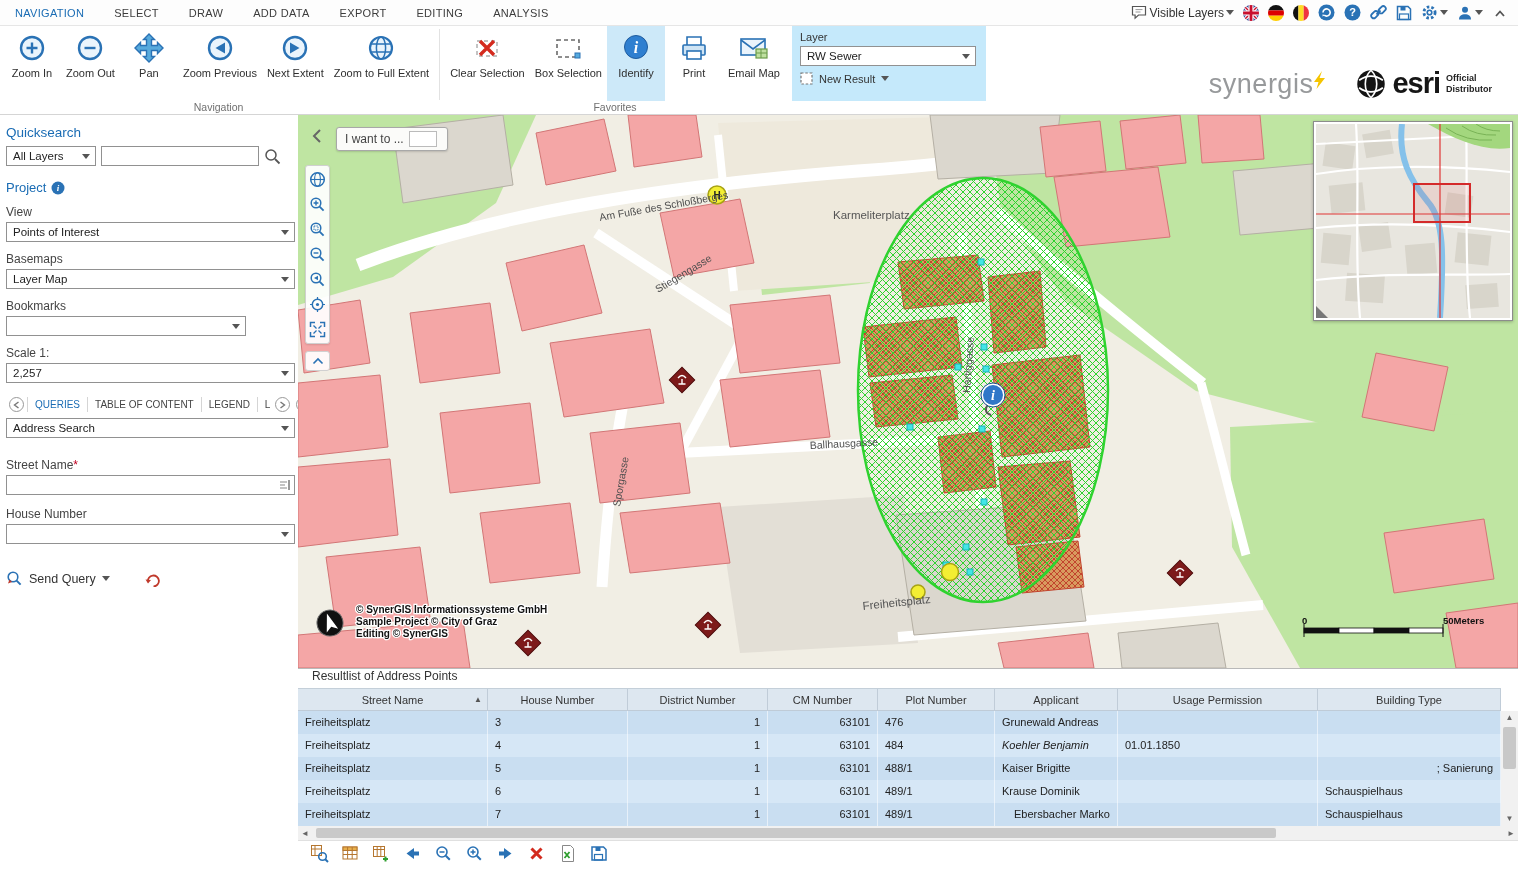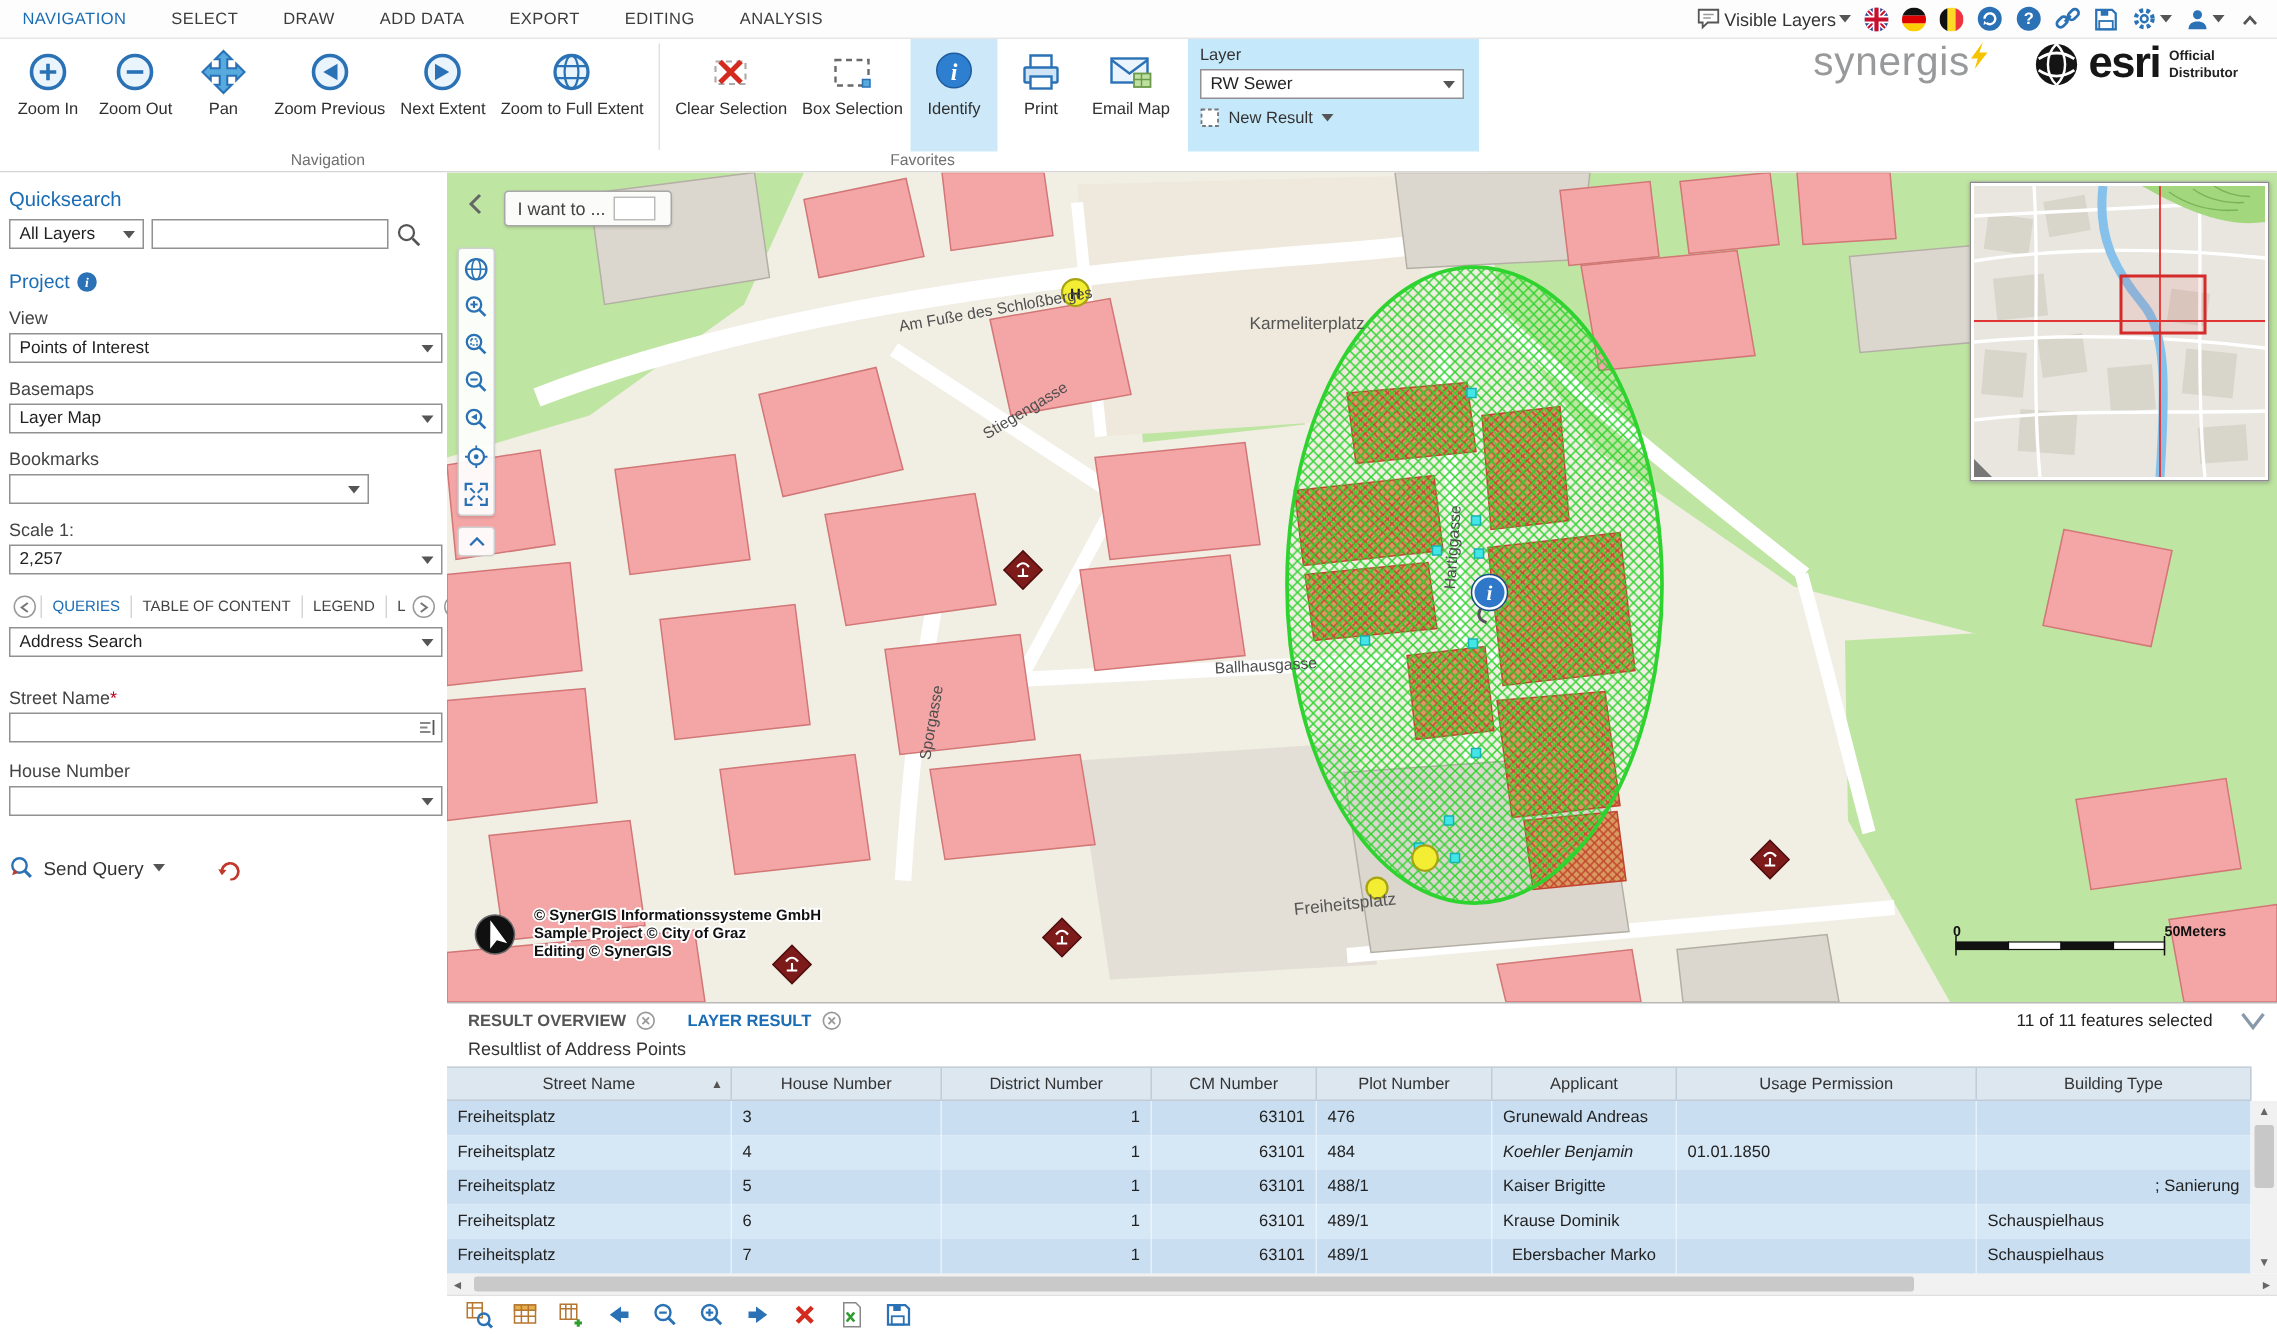--- a/index.html
+++ b/index.html
@@ -22,21 +22,21 @@
   .rgroup { display:flex; position:relative; padding:0 3px 13px 3px; }
   .glabel { position:absolute; left:0; right:0; bottom:1px; text-align:center; font-size:10.5px; color:#707070; }
   .rbtn { min-width:58px; padding:6px 5px 0; display:flex; flex-direction:column; align-items:center; gap:3px; font-size:11px; color:#2f2f2f; line-height:1.15; text-align:center; cursor:default; }
   .rbtn.active { background:#cde9f9; }
   .rsep { width:1px; background:#e2e2e2; margin:3px 2px 14px; }
   .ricon { width:32px; height:32px; }
   .layerpanel { width:194px; background:#c5e9fb; margin:0 0 13px 4px; padding:5px 8px 0; font-size:11px; color:#333; }
   .lp-title { margin-bottom:3px; }
   .ddl { height:20px; background:#fff; border:1px solid #919191; display:flex; align-items:center; justify-content:space-between; padding:0 5px 0 6px; font-size:11.5px; color:#222; cursor:default; }
   .newresult { display:flex; align-items:center; gap:6px; margin-top:6px; }
-  .brand { margin-left:auto; display:flex; align-items:flex-start; gap:30px; padding-right:26px; }
+  .brand { margin-left:auto; display:flex; align-items:flex-end; gap:30px; padding-right:26px; padding-bottom:14px; }
   .synergis { font-size:27px; color:#97999b; letter-spacing:.5px; display:flex; align-items:flex-start; }
   .esri { display:flex; align-items:center; gap:6px; }
   .esri-word { font-size:29px; font-weight:bold; color:#161616; letter-spacing:-1px; }
   .esri-sub { font-size:9px; font-weight:bold; color:#222; line-height:1.15; }
 
   
   .main { display:flex; height:774px; }
   .sidebar { width:298px; background:#fff; padding:6px 5px 0 6px; font-size:12px; color:#3c3c3c; flex:none; }
   .blue { color:#1a6cb4; }
   .qs-title { font-size:13.5px; color:#1a6cb4; margin:4px 0 6px 0; }
@@ -658,36 +658,20 @@
             <path d="M86 0C82 34 94 56 112 78C128 96 128 130 124 194" stroke="#85c1ea" stroke-width="6" fill="none"></path>
             <line x1="0" y1="90" x2="194" y2="90" stroke="#e03434" stroke-width="1.2"></line>
             <line x1="124" y1="0" x2="124" y2="194" stroke="#e03434" stroke-width="1.2"></line>
             <rect x="98" y="60" width="56" height="38" fill="rgba(224,60,60,.10)" stroke="#d42a2a" stroke-width="2"></rect>
             <path d="M0 182v12h12Z" fill="#777"></path>
           </svg>
         </div>
       </div>
 
       <div class="results">
-        <div class="rtabs">
-          <span class="rtab">RESULT OVERVIEW</span>
-          <svg width="13" height="13" viewBox="0 0 13 13">
-              <circle cx="6.5" cy="6.5" r="5.6" fill="#fff" stroke="#999" stroke-width="1.1"></circle>
-              <path d="M4.3 4.3l4.4 4.4M8.7 4.3L4.3 8.7" stroke="#999" stroke-width="1.2"></path>
-            </svg>
-          <span class="rtab active" style="margin-left:14px">LAYER RESULT</span>
-          <svg width="13" height="13" viewBox="0 0 13 13">
-              <circle cx="6.5" cy="6.5" r="5.6" fill="#fff" stroke="#999" stroke-width="1.1"></circle>
-              <path d="M4.3 4.3l4.4 4.4M8.7 4.3L4.3 8.7" stroke="#999" stroke-width="1.2"></path>
-            </svg>
-          <span class="rstatus">11 of 11 features selected</span>
-          <svg class="rcollapse" width="20" height="14" viewBox="0 0 20 14">
-              <path d="M3 2l7 9 7-9" stroke="#8899aa" stroke-width="2.2" fill="none"></path>
-            </svg>
-        </div>
         <div class="rtitle">Resultlist of Address Points</div>
         <div class="tbl">
           <div class="thead" id="thead-row">
               <div class="th" style="width: 190px;">
                 <span>Street Name</span>
                 <span class="sort">▲</span>
               </div>
               <div class="th" style="width: 140px;">
                 <span>House Number</span>
               </div>
@@ -750,21 +734,21 @@
                 <div class="td" style="width: 123px; text-align: left;">Krause Dominik</div>
                 <div class="td" style="width: 200px; text-align: left;"></div>
                 <div class="td" style="width: 183px; text-align: left;">Schauspielhaus</div>
               </div>
               <div class="tr">
                 <div class="td" style="width: 190px; text-align: left;">Freiheitsplatz</div>
                 <div class="td" style="width: 140px; text-align: left;">7</div>
                 <div class="td" style="width: 140px; text-align: right;">1</div>
                 <div class="td" style="width: 110px; text-align: right;">63101</div>
                 <div class="td" style="width: 117px; text-align: left;">489/1</div>
-                <div class="td" style="width: 123px; text-align: center;">Ebersbacher Marko</div>
+                <div class="td" style="width: 123px; text-align: right;">Ebersbacher Marko</div>
                 <div class="td" style="width: 200px; text-align: left;"></div>
                 <div class="td" style="width: 183px; text-align: left;">Schauspielhaus</div>
               </div>
             </div>
           <div class="vscroll">
             <span class="sarrow">▲</span>
             <span class="vthumb"></span>
             <span class="sarrow" style="margin-top:auto">▼</span>
           </div>
         </div>

